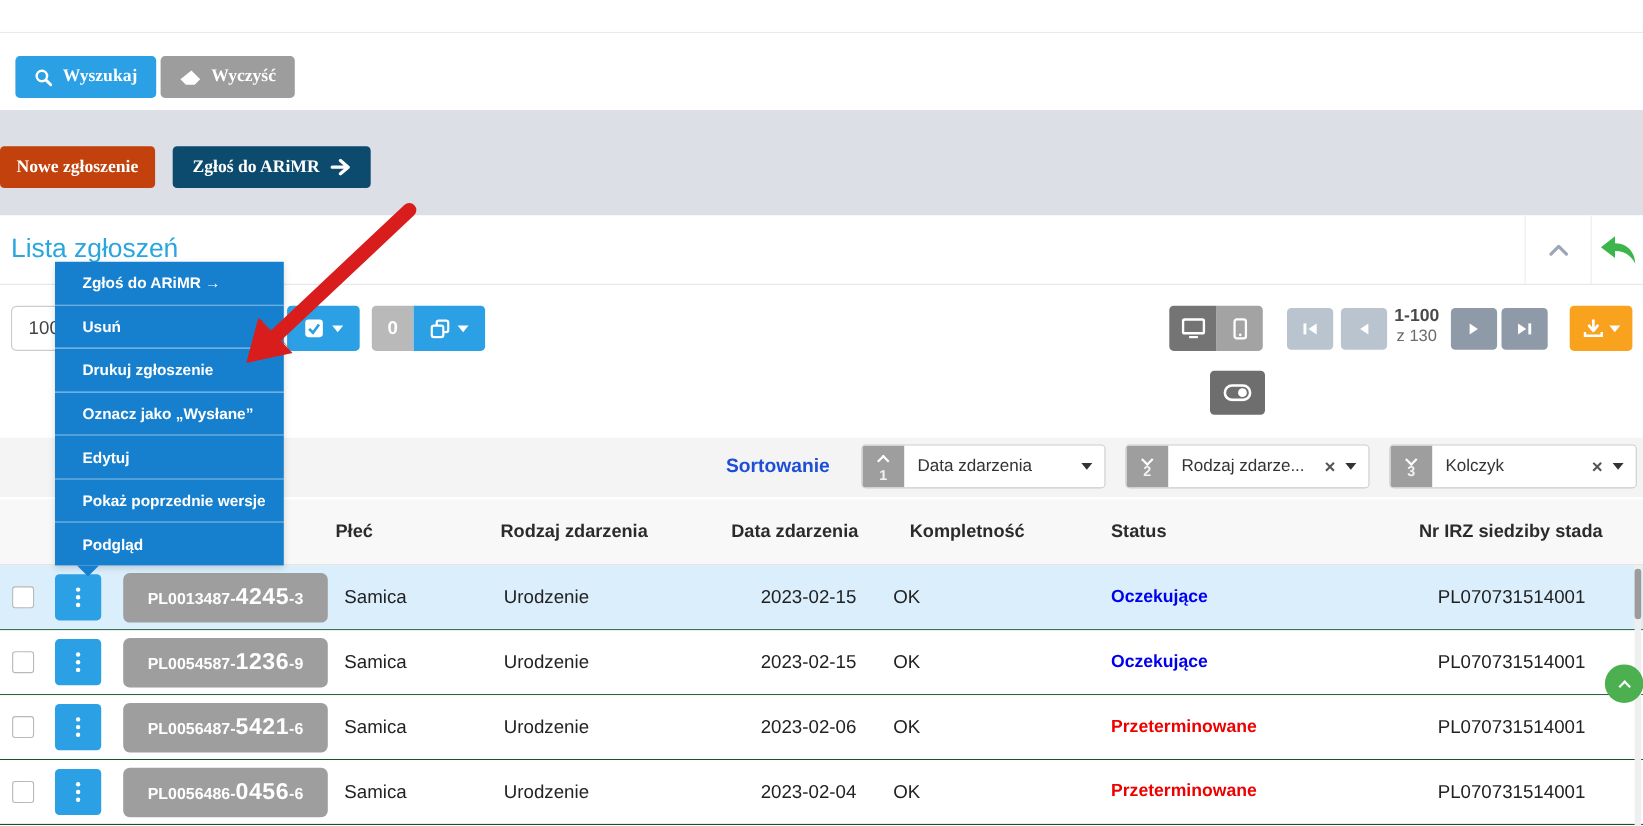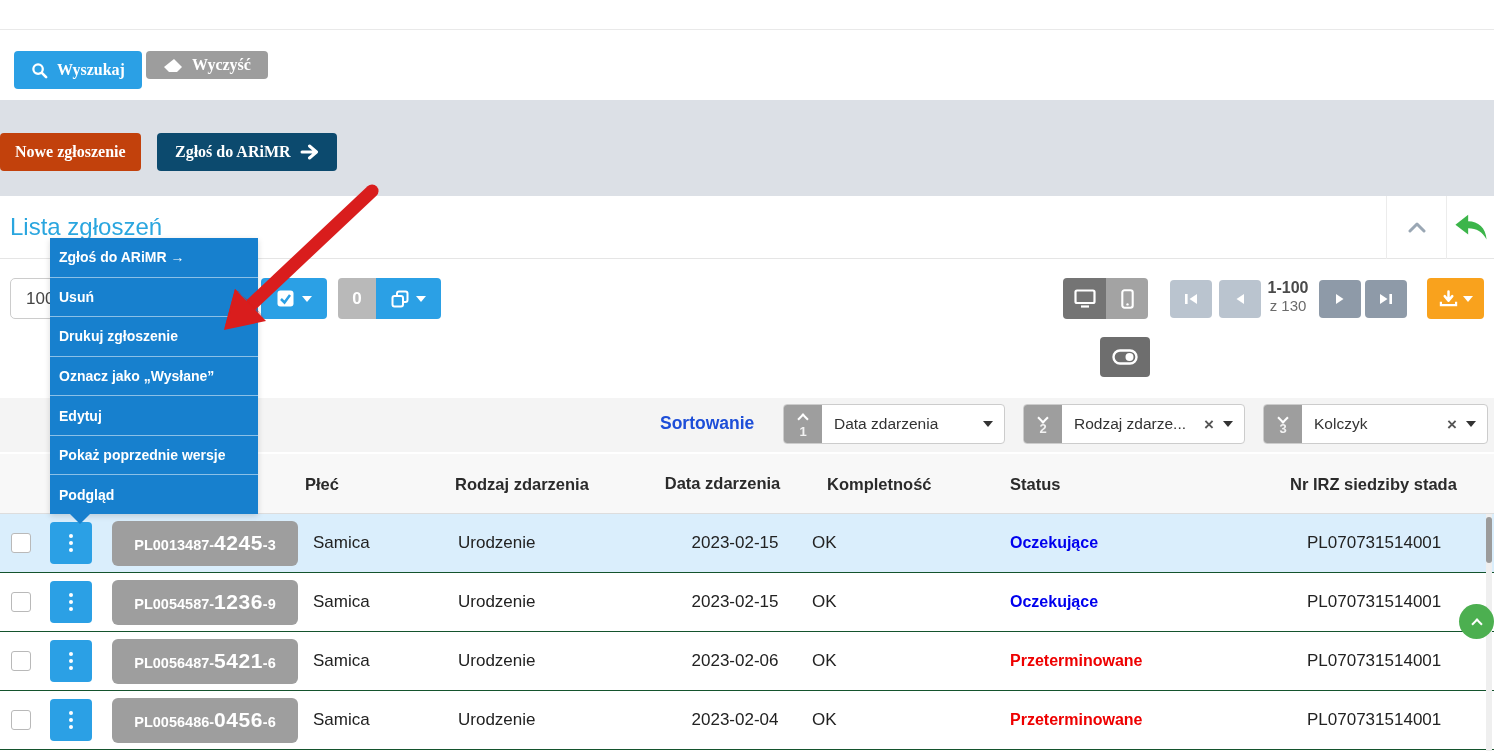--- a/index.html
+++ b/index.html
@@ -4,21 +4,21 @@
 <style>
   *{margin:0;padding:0;box-sizing:border-box}
   html,body{width:1494px;height:751px}
   body{font-family:"Liberation Sans","DejaVu Sans",sans-serif;background:#fff;position:relative;overflow:hidden}
   button{font-family:Liberation Serif, serif;border:0;cursor:pointer;background:none}
 
   .topstrip{position:absolute;left:0;top:0;width:1494px;height:30px;background:#fff;border-bottom:1px solid #e9e9e9}
   .search-section{position:absolute;left:0;top:31px;width:1494px;height:69px;background:#fff}
   .btn{display:inline-flex;align-items:center;justify-content:center;gap:9px;color:#fff;font-weight:700;font-size:16px;border-radius:4px;position:absolute}
   .btn-search{left:14px;top:20px;height:38px;padding:0 17px;background:#2ba0e5}
-  .btn-clear{left:146px;top:20px;height:28px;padding:12px 17px;background:#9d9d9d}
+  .btn-clear{left:146px;top:20px;height:38px;padding:12px 17px;background:#9d9d9d}
 
   .action-band{position:absolute;left:0;top:100px;width:1494px;height:96px;background:#dce0e6}
   .btn-new{left:0;top:33px;height:38px;padding:12px 15px;background:#c2410c}
   .btn-submit{left:157px;top:33px;height:38px;padding:13px 18px;background:#0c4a6e}
 
   .panel{position:absolute;left:0;top:196px;width:1494px;height:555px;background:#fff}
   .panel-header{position:absolute;left:0;top:0;width:1494px;height:63px;border-bottom:1px solid #e5e5e5;background:#fff}
   .panel-title{position:absolute;left:10px;top:17px;font-size:24px;color:#2aa6df;font-weight:400}
   .vdiv{position:absolute;top:0;width:1px;height:63px;background:#ececec}
   .btn-collapse{position:absolute;left:1387px;top:0;width:59px;height:62px;display:flex;align-items:center;justify-content:center}
@@ -76,21 +76,21 @@
   .c-compl{left:812px}
   .c-status{left:1010px;font-weight:700;font-size:16px}
   .c-herd{left:1307px}
 
   .scroll-track{position:absolute;left:1486px;top:318px;width:6px;height:237px;background:#efefef}
   .scroll-thumb{position:absolute;left:1486px;top:321px;width:6px;height:46px;background:#9b9b9b;border-radius:3px}
   .scrolltop{position:absolute;left:1459px;top:408px;width:35px;height:35px;border-radius:50%;background:#4caf50;display:flex;align-items:center;justify-content:center;z-index:30}
   .scrolltop .chev{border-color:#fff;border-width:2.5px 2.5px 0 0;margin-top:4px}
 
   .context-menu{position:absolute;left:50px;top:238px;width:208px;height:276px;background:#1780ce;z-index:60;display:flex;flex-direction:column;box-shadow:0 2px 6px rgba(0,0,0,.15)}
-  .menu-item{flex:1;display:flex;align-items:center;padding-left:9px;color:#fff;font-weight:700;font-size:14px;white-space:nowrap}
+  .menu-item{flex:1;display:flex;align-items:center;padding-left:25px;color:#fff;font-weight:700;font-size:14px;white-space:nowrap}
   .menu-item + .menu-item{border-top:1px solid rgba(255,255,255,.5)}
   .menu-caret{position:absolute;left:70px;top:276px;width:0;height:0;border-left:10px solid transparent;border-right:10px solid transparent;border-top:10px solid #1780ce;z-index:60}
 
   .red-arrow{position:absolute;left:0;top:0;z-index:70;pointer-events:none}
 </style>
 </head>
 <body>
 
 <div class="topstrip"></div>
 

